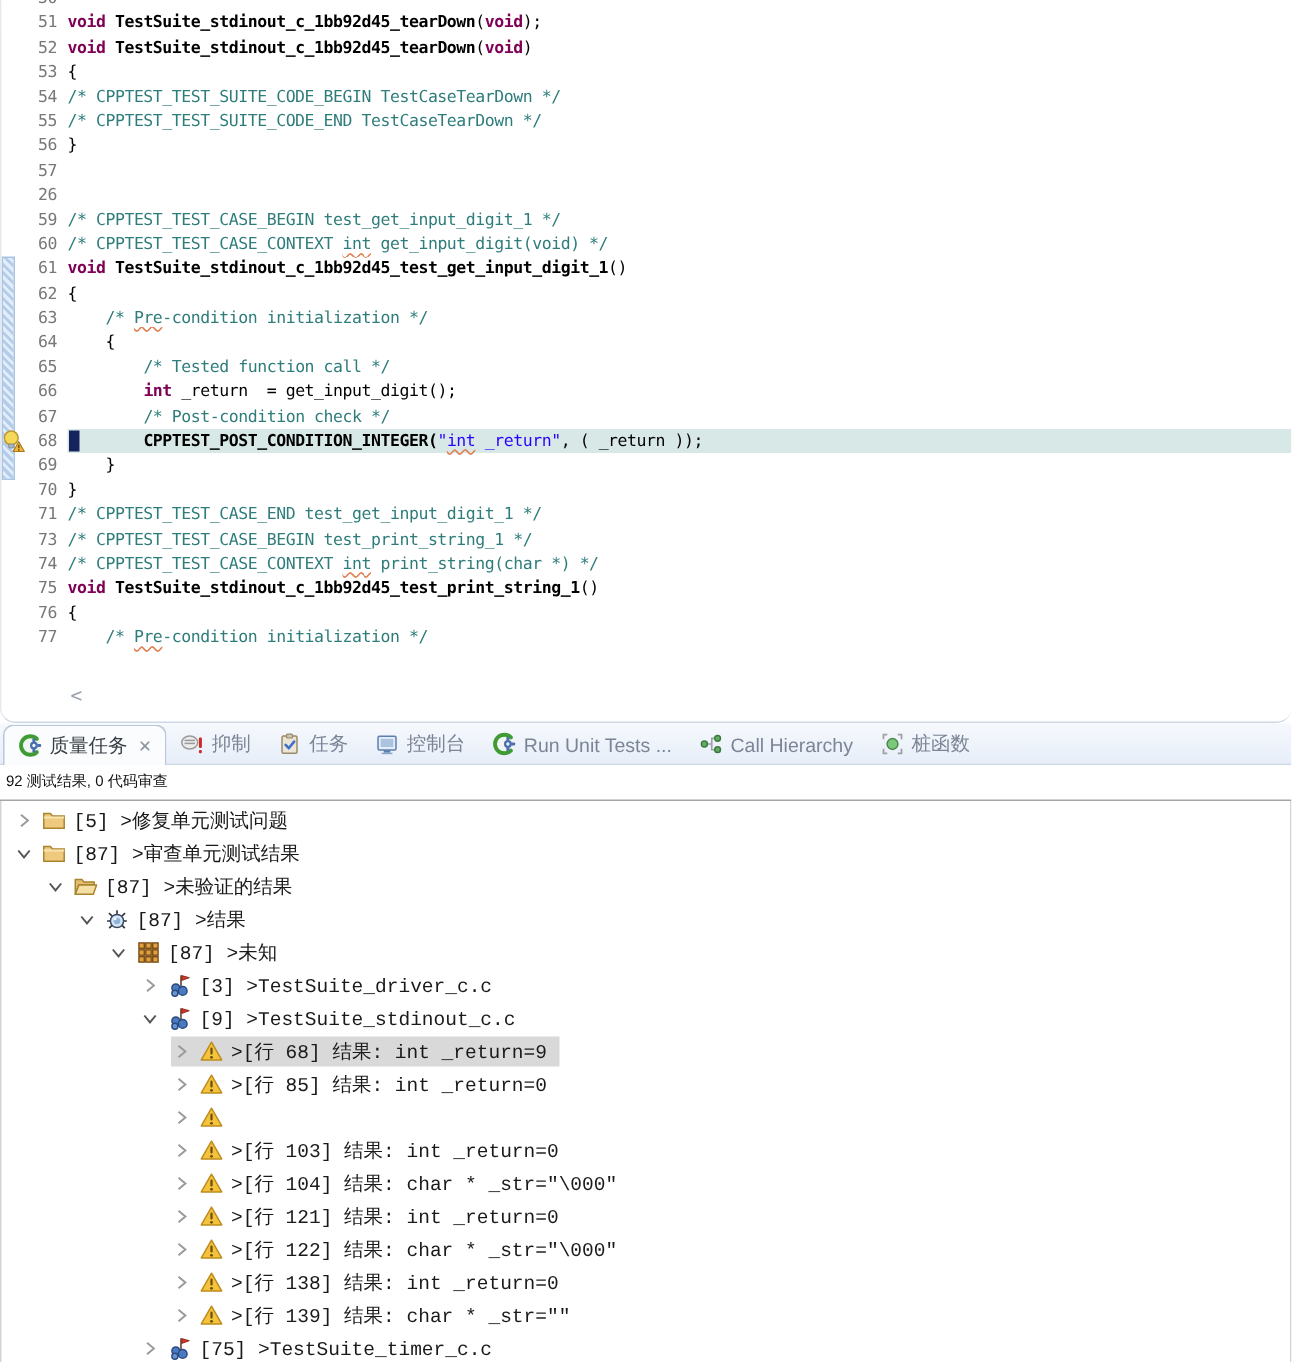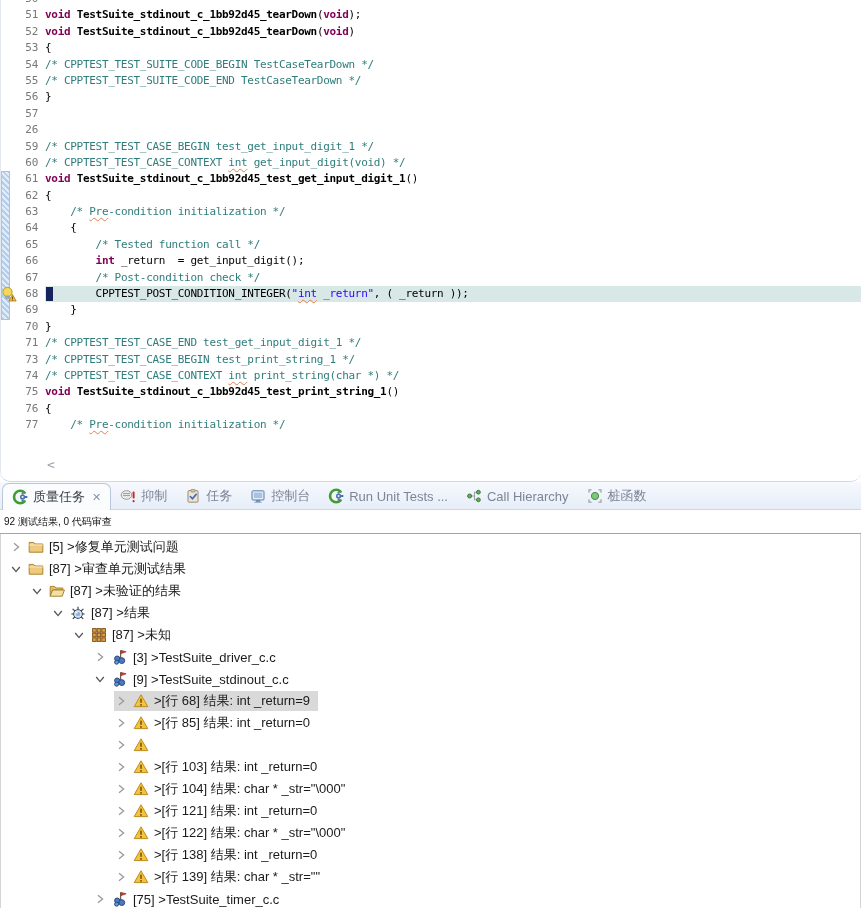--- a/index.html
+++ b/index.html
@@ -14,21 +14,21 @@
   .lines { position:absolute; left:0; top:-9px; right:0; }
   .line { display:flex; height:16.4px; line-height:16.4px;
           font-family:"DejaVu Sans Mono","Liberation Mono",monospace;
           font-size:11px; letter-spacing:-0.3px; white-space:pre; }
   .num { flex:none; width:44px; text-align:right; padding-right:7px; color:#787878; }
   .code { flex:1; position:relative; color:#000; }
   .code.hl { background:#d8e8e6; }
   .caret { position:absolute; left:1px; top:1px; width:7px; height:14px; background:#16245e; }
   .c-kw { color:#7f0055; font-weight:bold; }
   .c-fn { color:#000; font-weight:bold; }
-  .c-mac { color:#000; font-weight:normal; }
+  .c-mac { color:#000; font-weight:bold; }
   .c-com { color:#2e7d7b; }
   .c-str { color:#2a00ff; }
   .c-p { color:#000; }
   .c-sp { text-decoration-line:underline; text-decoration-style:wavy;
           text-decoration-color:#e08050; text-decoration-thickness:1px; text-underline-offset:2px; }
   .range-bar { position:absolute; left:0; top:171px; width:9px; height:149px;
                background:repeating-linear-gradient(45deg,#b3cdea 0 2px,#e1ecf8 2px 4px);
                border:1px solid #a9c4e2; }
   .bulb { position:absolute; left:0; top:286px; width:16px; height:16px; }
   .hscroll { position:absolute; left:0; bottom:2px; height:24px; right:0; background:#fff; }
@@ -48,21 +48,21 @@
   .icn svg { width:16px; height:16px; }
   .icn.chev, .icn.chev svg { width:14px; height:14px; }
 
   
   .statusline { width:861px; height:24px; line-height:23px; padding-left:4px;
                 font-size:10px; color:#111; background:#fff; border-bottom:1px solid #a5a5a5; }
 
   
   .tree { width:861px; height:374px; background:#fff; overflow:hidden; padding-top:2px;
           border-left:1px solid #d4d4d4; border-right:1px solid #d4d4d4; }
-  .trow { height:22px; display:flex; align-items:center; }
+  .trow { height:22px; display:flex; align-items:center;font-family:Liberation Mono, monospace; }
   .tinner { display:inline-flex; align-items:center; gap:5px; height:20px;
             padding:0 8px 0 0; font-size:13px; color:#1a1a1a; white-space:nowrap; }
   .tinner.sel { background:#d9d9d9; }
 </style>
 </head>
 <body>
 
 <div class="app">
 
   <div class="editor-frame">

